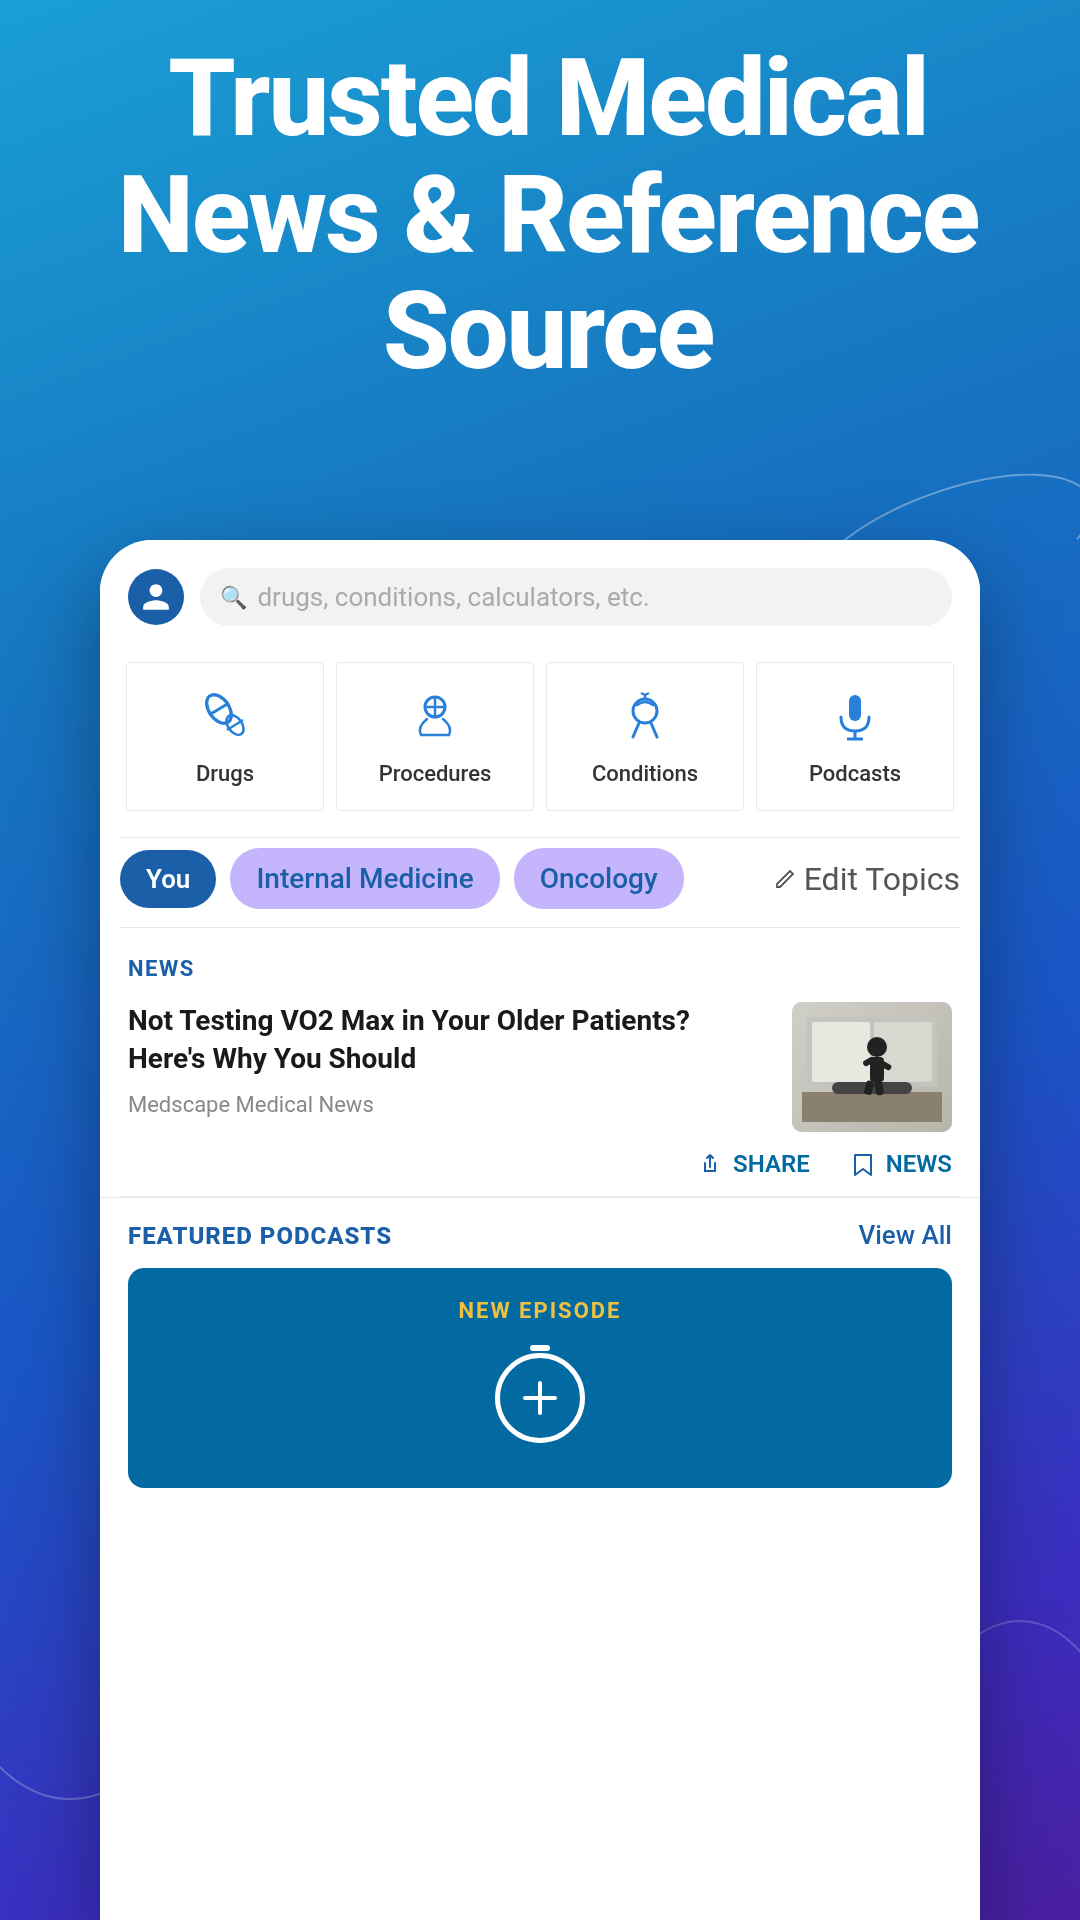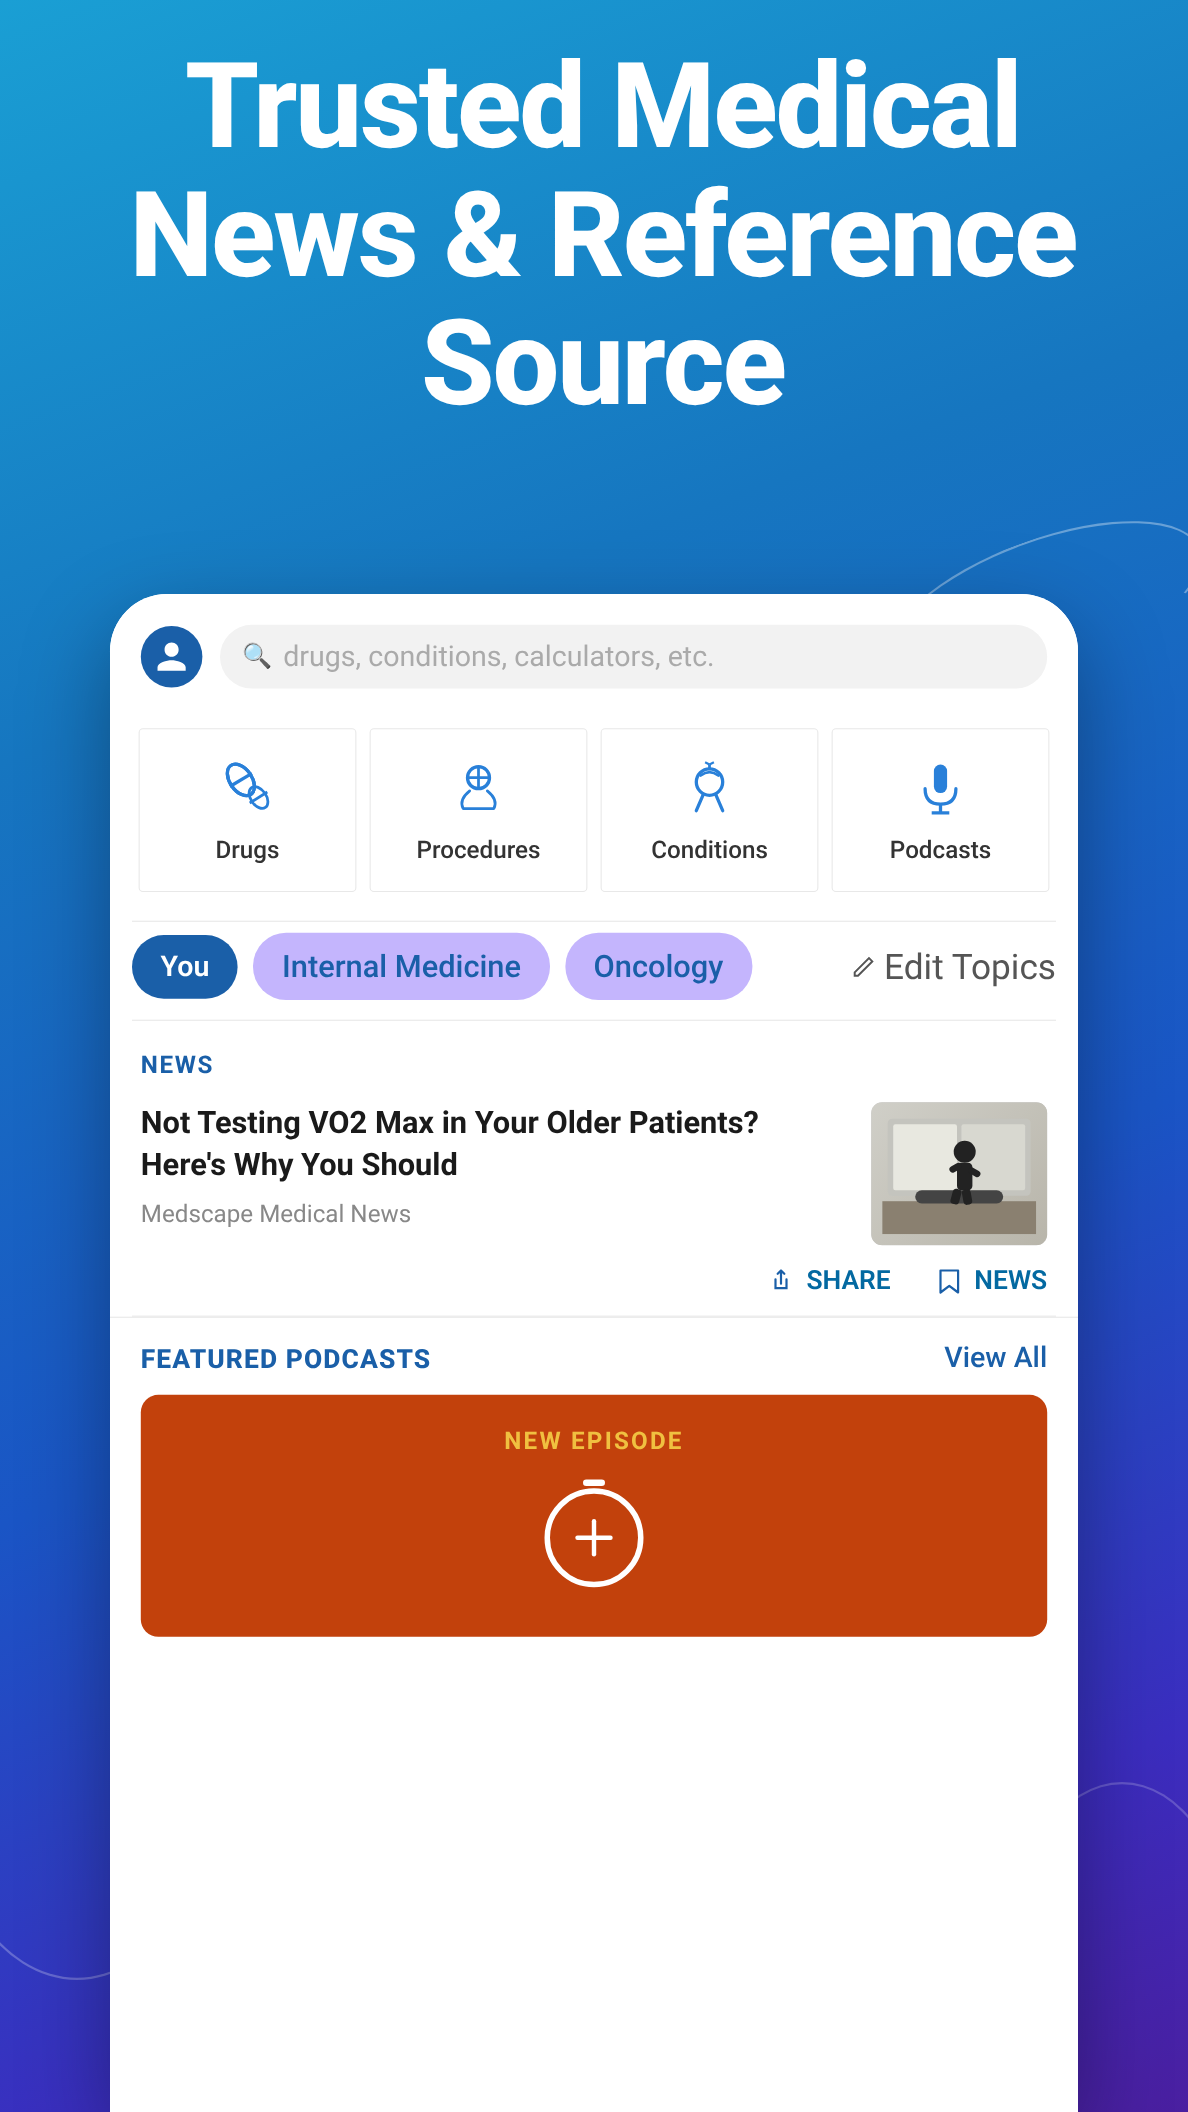--- a/index.html
+++ b/index.html
@@ -313,21 +313,21 @@
     }
 
     .view-all {
       font-size: 26px;
       color: #1a5fa8;
       font-weight: 500;
     }
 
     
     .podcast-card {
-      background: #c2410c;
+      background: #0369a1;
       border-radius: 16px;
       padding: 30px;
       display: flex;
       flex-direction: column;
       align-items: center;
       min-height: 220px;
       position: relative;
     }
 
     .new-episode-badge {

